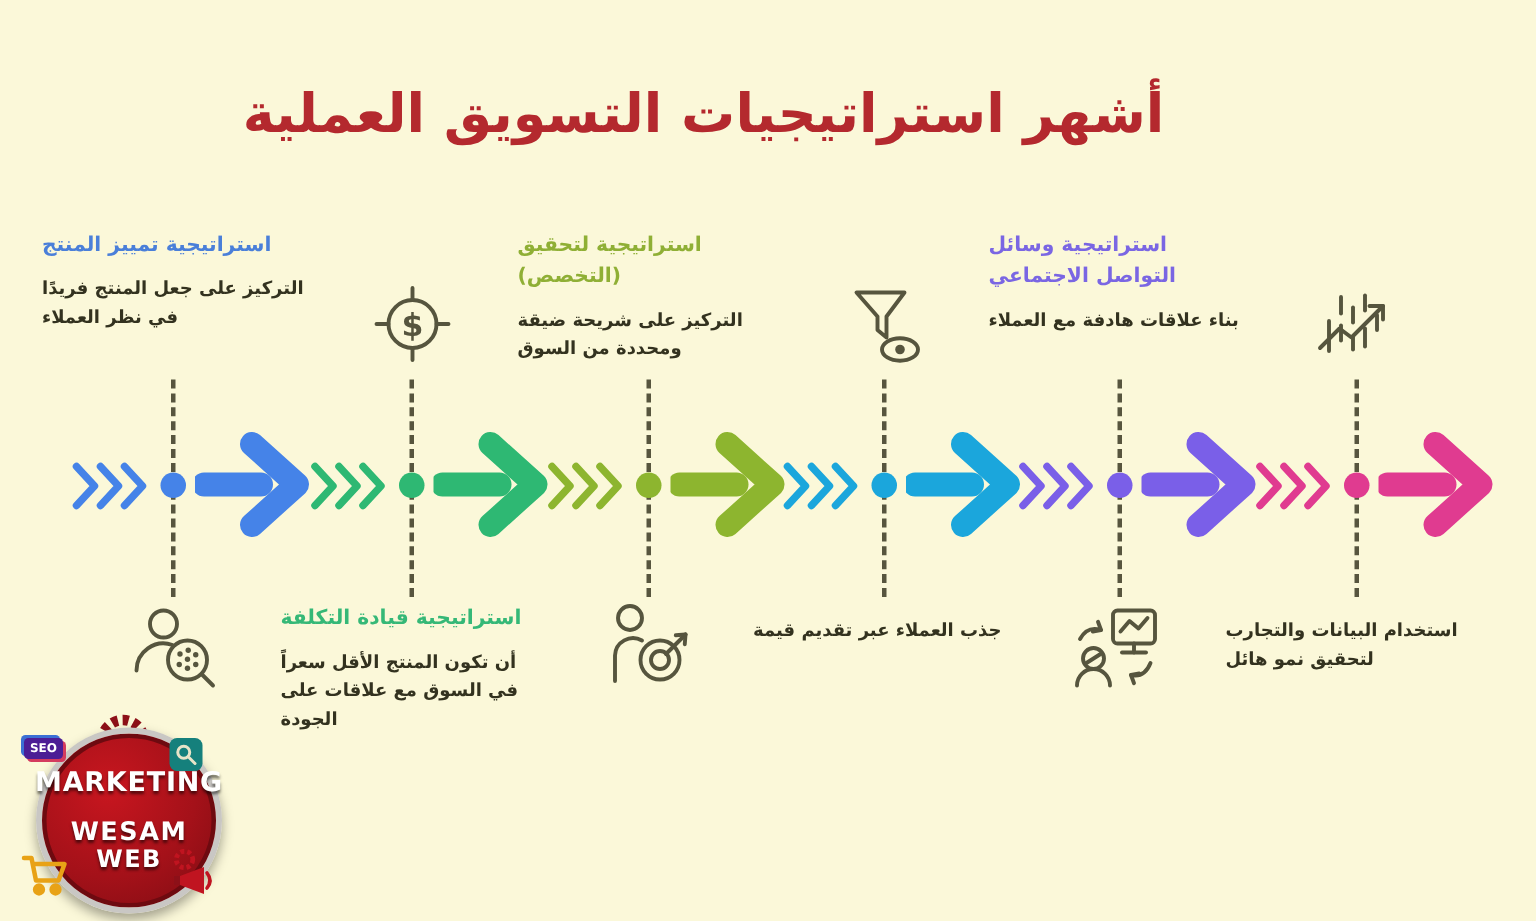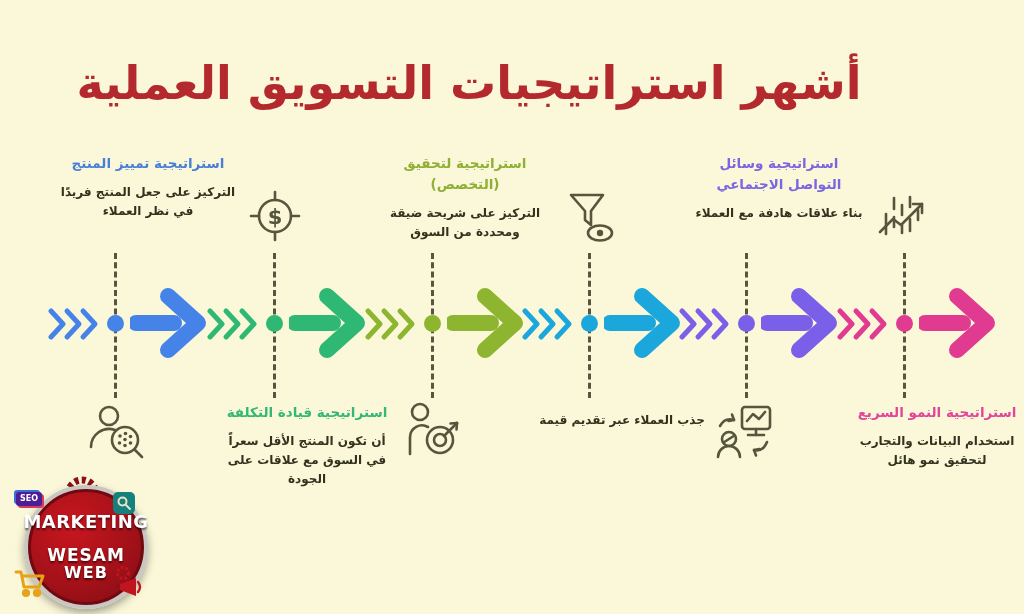--- a/index.html
+++ b/index.html
@@ -3,24 +3,24 @@
 <meta charset="utf-8">
 <style>
   html,body{margin:0;padding:0;}
   body{
     width:1024px;height:614px;position:relative;overflow:hidden;
     background:#FBF8D9;
     font-family:"DejaVu Sans", sans-serif;
   }
   .title{
     position:absolute;top:56px;left:0;width:938px;
-    text-align:center;font-size:46px;font-weight:bold;letter-spacing:0;
+    text-align:center;font-size:36px;font-weight:bold;letter-spacing:0;
   }
   .col{position:absolute;top:0;width:176px;height:614px;}
-  .textblock{position:absolute;left:0;width:176px;text-align:center;margin-left:32px;}
+  .textblock{position:absolute;left:0;width:176px;text-align:left;}
   .textblock.pos-top{top:153px;}
   .textblock.pos-bottom{top:402px;}
   .s-title{font-size:13.5px;font-weight:bold;line-height:1.55;}
   .s-desc{margin-top:9px;font-size:12px;font-weight:bold;line-height:1.6;color:#33321F;}
   .dash{position:absolute;left:86px;top:253px;height:145px;width:0;border-left:3px dashed #57553E;}
   .chevrons{position:absolute;left:20px;top:306px;}
   .dot{position:absolute;left:79px;top:315px;width:17px;height:17px;border-radius:50%;}
   .arrow{position:absolute;left:102px;top:283px;}
   .icon{position:absolute;left:56px;color:#56553E;}
   .icon.pos-top{top:186px;}
@@ -213,21 +213,20 @@
     <path d="M3 5 L15 18 L3 31"></path>
       <path d="M19 5 L31 18 L19 31"></path>
       <path d="M35 5 L47 18 L35 31"></path>
   </svg>
   <div class="dot" style="background-color: rgb(224, 59, 144);"></div>
   <svg class="arrow" width="84" height="80" viewBox="0 0 84 80" fill="none" stroke="currentColor" stroke-width="16" stroke-linecap="round" stroke-linejoin="round" style="color: rgb(224, 59, 144);">
     <path d="M6 40 H44"></path>
       <path d="M38 13 L68 40 L38 67"></path>
   </svg>
   <div class="textblock pos-bottom" dir="rtl">
-    <div class="s-title" style="color: rgb(226, 70, 154);">استراتيجية النمو السريع</div>
     <div class="s-desc">استخدام البيانات والتجارب لتحقيق نمو هائل</div>
   </div>
 </div>
 
 <div class="logo">
   <svg class="logo-gear-top" width="38" height="18" viewBox="0 0 38 18" fill="none" stroke="#8D1018" stroke-width="7">
     <path d="M5 18 A14 14 0 0 1 33 18" stroke-dasharray="4 3.2"></path>
   </svg>
   <div class="logo-circle">
     <div class="logo-line l1">MARKETING</div>

